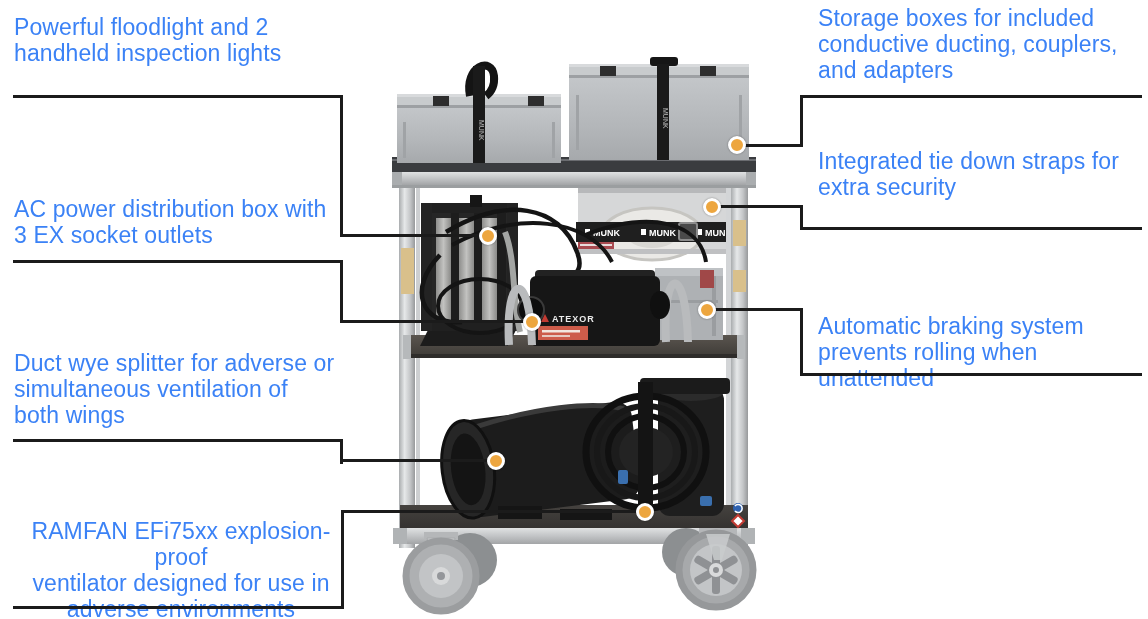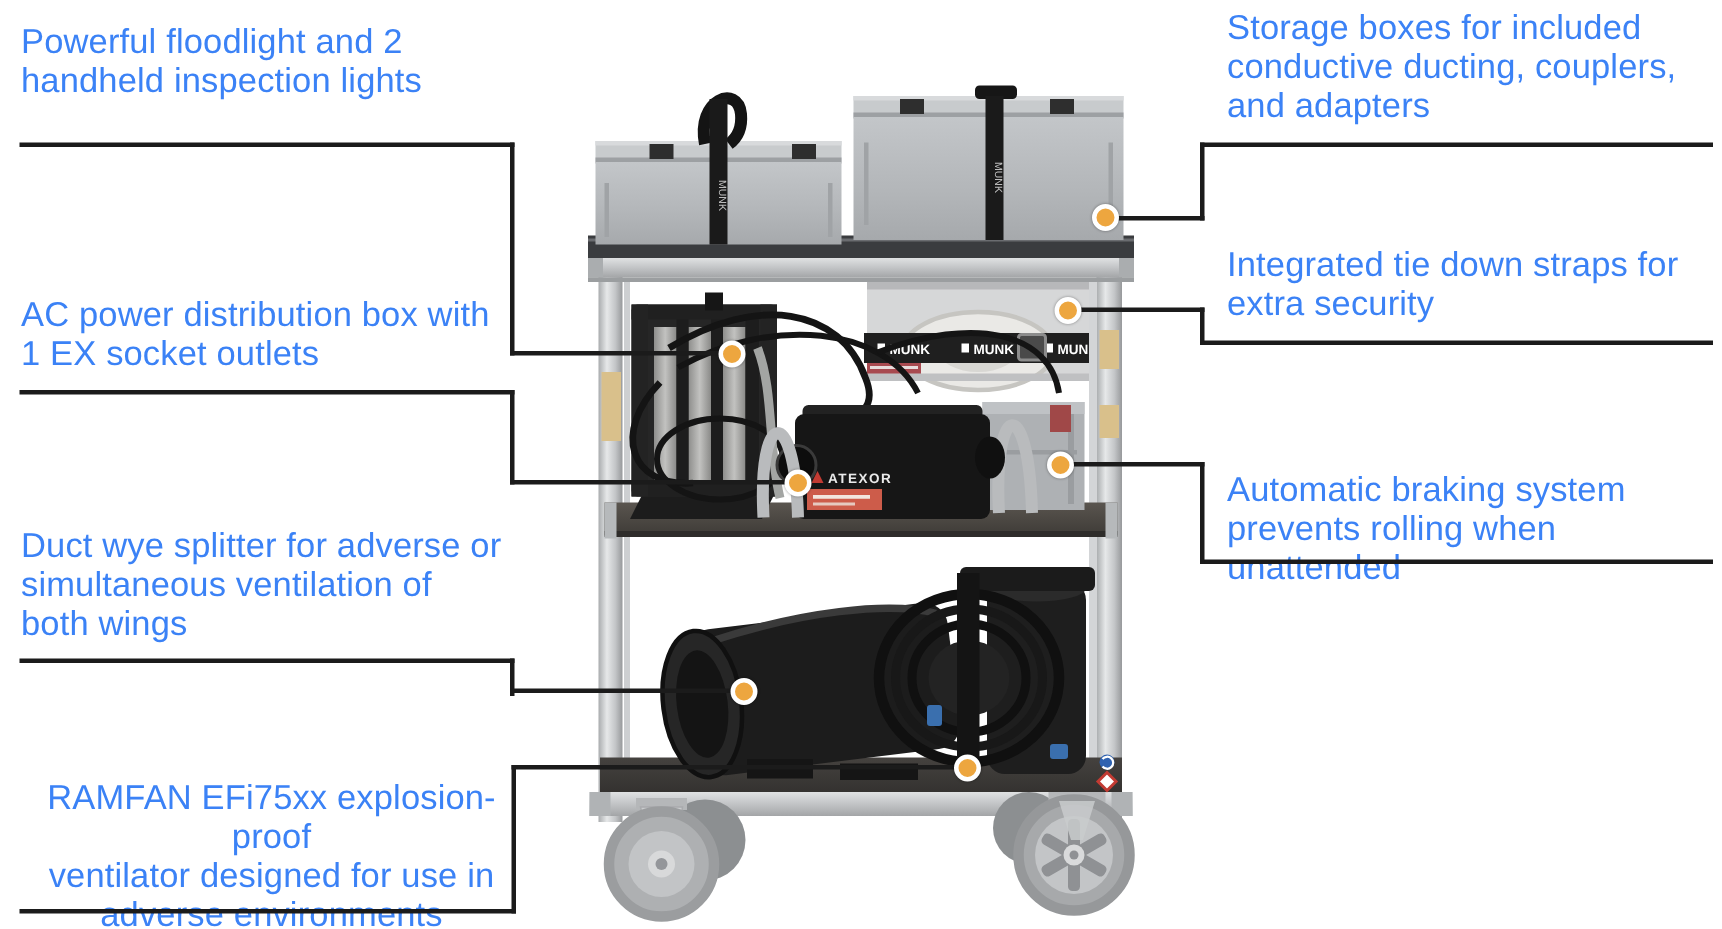--- a/index.html
+++ b/index.html
@@ -44,21 +44,21 @@
   #c4 .v{left:341px;top:510px;height:99px;}
   #c4 .p{left:341px;top:510px;width:304px;}
   #c4 .dot{left:636px;top:503px;}
   
   #c5 .callout-text{left:818px;top:5px;max-width:330px;}
   #c5 .u{left:800px;top:95px;width:342px;}
   #c5 .v{left:800px;top:95px;height:52px;}
   #c5 .p{left:737px;top:144px;width:66px;}
   #c5 .dot{left:728px;top:136px;}
   
-  #c6 .callout-text{left:818px;top:163px;max-width:330px;}
+  #c6 .callout-text{left:818px;top:148px;max-width:330px;}
   #c6 .u{left:800px;top:227px;width:342px;}
   #c6 .v{left:800px;top:205px;height:25px;}
   #c6 .p{left:710px;top:205px;width:93px;}
   #c6 .dot{left:703px;top:198px;}
   
   #c7 .callout-text{left:818px;top:313px;max-width:335px;}
   #c7 .u{left:800px;top:373px;width:342px;}
   #c7 .v{left:800px;top:308px;height:68px;}
   #c7 .p{left:707px;top:308px;width:96px;}
   #c7 .dot{left:698px;top:301px;}
@@ -288,21 +288,21 @@
     <div class="callout-text">Powerful floodlight and 2
 handheld inspection lights</div>
     <div class="seg h u"></div>
     <div class="seg v"></div>
     <div class="seg h p"></div>
     <div class="dot"></div>
   </div>
 
   <div id="c2">
     <div class="callout-text">AC power distribution box with
-1 EX socket outlets</div>
+3 EX socket outlets</div>
     <div class="seg h u"></div>
     <div class="seg v"></div>
     <div class="seg h p"></div>
     <div class="dot"></div>
   </div>
 
   <div id="c3">
     <div class="callout-text">Duct wye splitter for adverse or
 simultaneous ventilation of
 both wings</div>

